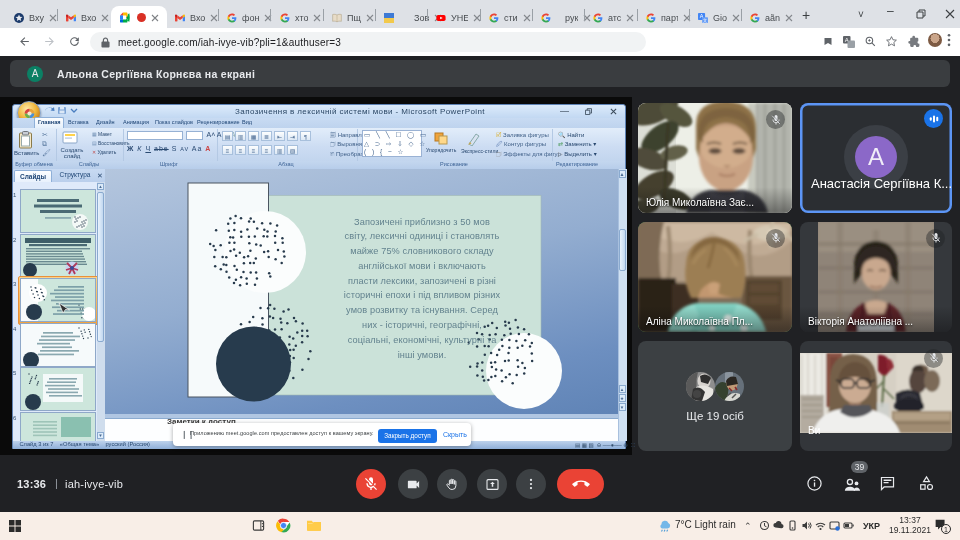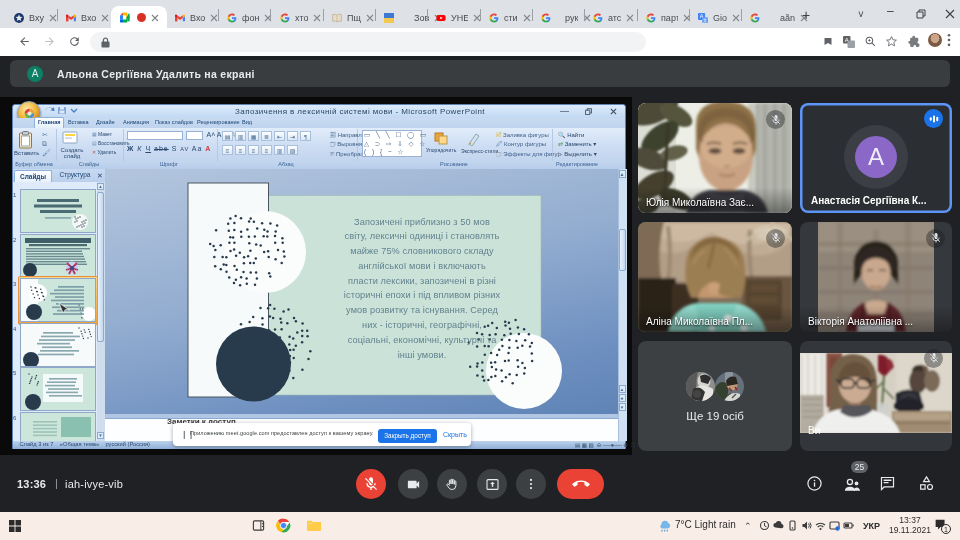--- a/index.html
+++ b/index.html
@@ -190,21 +190,21 @@
       </svg>
     </div>
 <div class="a" style="left:741px;top:9px;width:1px;height:12px;background:#9aa0a6"></div>
 <div class="tab" style="left:750px">
       <svg width="10" height="10" viewBox="0 0 48 48">
         <path fill="#4285F4" d="M45 24.5c0-1.6-.1-3.1-.4-4.5H24v9h11.8c-.5 2.8-2.1 5.1-4.4 6.7v5.5h7.1C42.7 37.3 45 31.4 45 24.5z"></path>
         <path fill="#34A853" d="M24 46c6 0 11-2 14.6-5.3l-7.1-5.5c-2 1.3-4.5 2.1-7.5 2.1-5.8 0-10.7-3.9-12.4-9.2H4.3v5.7C7.9 40.9 15.4 46 24 46z"></path>
         <path fill="#FBBC05" d="M11.6 28.1c-.4-1.3-.7-2.7-.7-4.1s.2-2.8.7-4.1v-5.7H4.3C2.9 17 2 20.4 2 24s.9 7 2.3 9.8l7.3-5.7z"></path>
         <path fill="#EA4335" d="M24 10.8c3.3 0 6.2 1.1 8.5 3.3l6.3-6.3C35 4.3 30 2 24 2 15.4 2 7.9 7.1 4.3 14.2l7.3 5.7c1.7-5.3 6.6-9.1 12.4-9.1z"></path>
       </svg>
-      <span class="tt" style="margin-left:20px;max-width:17px;overflow:hidden">аãn</span>
+      <span class="tt" style="margin-left:5px;max-width:17px;overflow:hidden">аãn</span>
       <svg width="8" height="8" viewBox="0 0 8 8" style="margin-left:5px;opacity:0.7">
         <path stroke="#5f6368" stroke-width="1.1" d="M1 1l6 6M7 1l-6 6"></path>
       </svg>
     </div>
 <div class="a" style="left:802px;top:7px;color:#3c4043;font-size:14px">+</div>
 <div class="a" style="left:858px;top:9px;color:#3c4043;font-size:10px">˅</div>
 <div class="a" style="left:887px;top:4px;color:#3c4043;font-size:12px">–</div>
 <svg class="a" style="left:916px;top:9px" width="10" height="10" viewBox="0 0 10 10">
       <path fill="none" stroke="#3c4043" stroke-width="1" d="M3 3V1h6v6H7M1 3h6v6H1z"></path>
     </svg>
@@ -218,20 +218,21 @@
 <svg class="a" style="left:43px;top:35px" width="13" height="13" viewBox="0 0 24 24">
       <path fill="#bdc1c6" d="M4 13h12.2l-5.6 5.6L12 20l8-8-8-8-1.4 1.4L16.2 11H4z"></path>
     </svg>
 <svg class="a" style="left:68px;top:35px" width="13" height="13" viewBox="0 0 24 24">
       <path fill="#5f6368" d="M17.6 6.4A8 8 0 1 0 20 12h-2.1a6 6 0 1 1-1.7-4.2L13 11h7V4z"></path>
     </svg>
 <div class="a" style="left:90px;top:32px;width:556px;height:20px;border-radius:10px;background:#f1f3f4;display:flex;align-items:center">
  <svg style="margin-left:11px" width="9" height="11" viewBox="0 0 10 12">
         <path fill="#5f6368" d="M2 5V3.5C2 1.8 3.3.5 5 .5S8 1.8 8 3.5V5h.5c.6 0 1 .4 1 1v4.5c0 .6-.4 1-1 1h-7c-.6 0-1-.4-1-1V6c0-.6.4-1 1-1H2zm1.3 0h3.4V3.5c0-1-.7-1.7-1.7-1.7s-1.7.7-1.7 1.7V5z"></path>
       </svg>
+ <span style="margin-left:8px;font-size:10px;color:#202124;letter-spacing:.2px">meet.google.com/iah-ivye-vib?pli=1&amp;authuser=3</span>
     </div>
 <div class="a" style="left:822px;top:34px"><svg width="12" height="12" viewBox="0 0 24 24">
         <path fill="#5f6368" d="M5 4h14v14l-7-4-7 4z"></path>
       </svg></div>
 <div class="a" style="left:843px;top:34px"><svg width="12" height="12" viewBox="0 0 12 12">
         <rect x="0" y="0" width="7.5" height="7.5" rx="1" fill="#5f6368"></rect>
         <text x="3.7" y="6" font-size="6" fill="#fff" text-anchor="middle">A</text>
         <rect x="4.5" y="4.5" width="7.5" height="7.5" rx="1" fill="#9aa0a6"></rect>
       </svg></div>
 <div class="a" style="left:864px;top:34px"><svg width="13" height="13" viewBox="0 0 24 24">
@@ -245,21 +246,21 @@
         <path fill="#5f6368" d="M20 11h-1V7a2 2 0 0 0-2-2h-4V4a2.5 2.5 0 1 0-5 0v1H6a2 2 0 0 0-2 2v4H3a2.5 2.5 0 1 0 0 5h1v4a2 2 0 0 0 2 2h4v-1a2.5 2.5 0 1 1 5 0v1h4a2 2 0 0 0 2-2v-4h-1a2.5 2.5 0 1 1 0-5z" opacity=".85"></path>
       </svg></div>
 <div class="a" style="left:928px;top:33px;width:14px;height:14px;border-radius:50%;background:radial-gradient(circle at 50% 38%,#caa58a 0 40%,#7d5a43 41% 100%)"></div>
 <div class="a" style="left:947px;top:33px"><svg width="4" height="14" viewBox="0 0 4 16">
         <circle cx="2" cy="2.5" r="1.5" fill="#5f6368"></circle>
         <circle cx="2" cy="8" r="1.5" fill="#5f6368"></circle>
         <circle cx="2" cy="13.5" r="1.5" fill="#5f6368"></circle>
       </svg></div>
 <div class="a" style="left:10px;top:60px;width:940px;height:27px;background:#3a3d40;border-radius:6px;display:flex;align-items:center">
 <div style="width:16px;height:16px;border-radius:50%;background:#0b8064;color:#e3e5e8;font-size:10px;display:flex;align-items:center;justify-content:center;margin-left:17px">A</div>
-<div style="color:#e8eaed;font-size:10.5px;font-weight:bold;margin-left:14px;letter-spacing:.3px">Альона Сергіївна Удалить на екрані</div>
+<div style="color:#e8eaed;font-size:10.5px;font-weight:bold;margin-left:14px;letter-spacing:.3px">Альона Сергіївна Корнєва на екрані</div>
     </div>
 <div class="a" style="left:0;top:97px;width:632px;height:358px;background:#0a0a0a"></div>
 <div class="a" style="left:12px;top:104px;width:613.5px;height:344.5px;background:#bfd5ef;border:1px solid #5f83b5;border-radius:3px 3px 0 0"></div>
 <div class="a" style="left:13px;top:105px;width:611.5px;height:13px;background:linear-gradient(180deg,#dcebfb,#c2d8f2);border-radius:3px 3px 0 0"></div>
 <div class="a" style="left:180px;top:107px;width:360px;font-size:8px;color:#2a4664;text-align:center;white-space:nowrap;letter-spacing:.4px">Запозичення в лексичній системі мови - Microsoft PowerPoint</div>
 <div class="a" style="left:560px;top:106px;font-size:9px;color:#3a4a5a;letter-spacing:0">—</div>
 <svg class="a" style="left:585px;top:108px" width="7" height="7" viewBox="0 0 8 8">
       <path fill="none" stroke="#3a4a5a" d="M.5 2.5h5v5h-5zM2.5 2.5V.8h5v5H6"></path>
     </svg>
 <svg class="a" style="left:610px;top:108px" width="7" height="7" viewBox="0 0 8 8">
@@ -863,21 +864,21 @@
             <path d="M15 11V5a3 3 0 0 0-6 0v6a3 3 0 0 0 6 0z"></path>
             <path d="M17.3 11a5.3 5.3 0 0 1-10.6 0H5a7 7 0 0 0 6 6.9V21h2v-3.1A7 7 0 0 0 19 11z"></path>
           </g>
           <path stroke="#e8eaed" stroke-width="1.8" d="M4.5 3.5l15 16"></path>
           <path stroke="#30343a" stroke-width="1.2" d="M6 2.8l15 16" opacity=".6"></path>
         </svg>
       </div></div>
 <div class="a" style="left:800px;top:103px;width:152px;height:110px;border-radius:8px;overflow:hidden;background:#2b2e32;box-shadow:inset 0 0 0 2.5px #5c95f5">
 <div style="position:absolute;left:44px;top:22px;width:64px;height:64px;border-radius:50%;background:#3b3f45"></div>
 <div style="position:absolute;left:55px;top:33px;width:42px;height:42px;border-radius:50%;background:#8b68c8;color:#f0ecf8;font-size:24px;display:flex;align-items:center;justify-content:center">А</div>
-<div class="nm" style="left:11px;bottom:7px;font-weight:bold;font-size:10px">Анастасія Сергіївна К...</div>
+<div class="nm" style="left:11px;bottom:22px;font-weight:normal;font-size:13px">Анастасія Сергіївна К...</div>
 <div style="position:absolute;right:9px;top:6px;width:19px;height:19px;border-radius:50%;background:#1a73e8;display:flex;align-items:center;justify-content:center">
 <svg width="12" height="12" viewBox="0 0 24 24">
           <g fill="#fff">
             <rect x="3.5" y="8.5" width="4" height="7" rx="2"></rect>
             <rect x="10" y="5" width="4" height="14" rx="2"></rect>
             <rect x="16.5" y="7.5" width="4" height="9" rx="2"></rect>
           </g>
         </svg>
 </div>
     </div>
@@ -1089,21 +1090,21 @@
       <circle cx="12" cy="7.8" r="1.15" fill="#e8eaed"></circle>
     </svg>
 <svg class="a" style="left:843px;top:476px" width="19" height="17" viewBox="0 0 26 22">
       <g fill="#e8eaed">
         <circle cx="9.5" cy="7.5" r="3.5" fill="none" stroke="#e8eaed" stroke-width="1.8"></circle>
         <path d="M2.5 19.5c0-3.4 3.2-5.3 7-5.3s7 1.9 7 5.3z"></path>
         <circle cx="18.5" cy="9.5" r="2.6"></circle>
         <path d="M14.5 19.5c.4-2.6 2-4.3 4.3-4.3 2.4 0 4.2 1.8 4.6 4.3z"></path>
       </g>
     </svg>
-<div class="a" style="left:851px;top:461px;width:17px;height:12px;border-radius:7px;background:#5f6368;color:#e8eaed;font-size:8.5px;text-align:center;line-height:12px">25</div>
+<div class="a" style="left:851px;top:461px;width:17px;height:12px;border-radius:7px;background:#5f6368;color:#e8eaed;font-size:8.5px;text-align:center;line-height:12px">39</div>
 <svg class="a" style="left:879px;top:475px" width="17" height="17" viewBox="0 0 24 24">
       <path fill="none" stroke="#e8eaed" stroke-width="1.7" d="M3.5 3.5h17v13.4H7.2L3.5 20.6z"></path>
       <path fill="#e8eaed" d="M6.5 6.5h11v2h-11zM6.5 10h7v1.8h-7z"></path>
     </svg>
 <svg class="a" style="left:918px;top:475px" width="17" height="17" viewBox="0 0 24 24">
       <g fill="none" stroke="#e8eaed" stroke-width="1.7">
         <path d="M12 2.6l4.2 6.8H7.8z"></path>
         <rect x="3.8" y="13.8" width="6.2" height="6.2"></rect>
         <circle cx="16.9" cy="16.9" r="3.5"></circle>
       </g>

